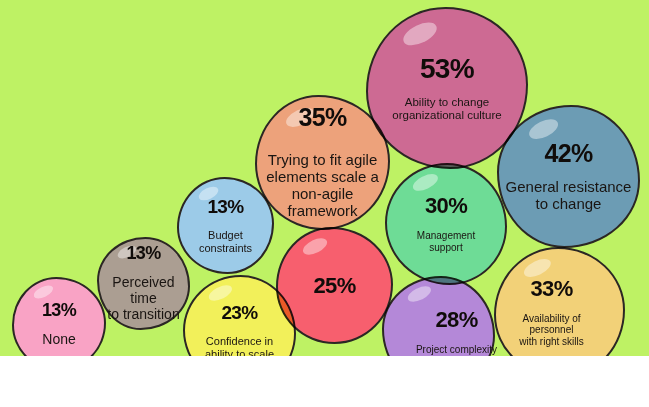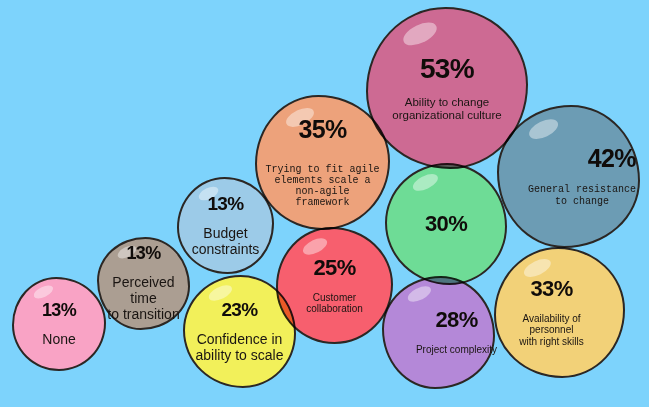--- a/index.html
+++ b/index.html
@@ -11,22 +11,22 @@
   body {
     width: 649px;
     height: 407px;
     overflow: hidden;
     font-family: "Liberation Sans", sans-serif;
     position: relative;
   }
   #chart-stage {
     position: relative;
     width: 649px;
-    height: 407px;
-    background: #7dd3fc;
+    height: 356px;
+    background: #bef264;
     overflow: hidden;
   }
   
   .blob-layer {
     position: absolute;
     inset: 0;
     isolation: isolate;
   }
   .bubble {
     position: absolute;
@@ -82,25 +82,25 @@
   .bubble-caption {
     line-height: 1.12;
     font-weight: 400;
     color: #1a1512;
     margin-top: 13px;
   }
   
   .sz-xl .bubble-value { font-size: 28px; }
   .sz-xl .bubble-caption { font-size: 11.5px; }
   .sz-lg .bubble-value { font-size: 25px; }
-  .sz-lg .bubble-caption { font-size: 10px; font-family: Liberation Mono, monospace; }
+  .sz-lg .bubble-caption { font-size: 15px; }
   .sz-md .bubble-value { font-size: 22px; }
   .sz-md .bubble-caption { font-size: 10px; }
   .sz-sm .bubble-value { font-size: 19px; }
-  .sz-sm .bubble-caption { font-size: 14px; }
+  .sz-sm .bubble-caption { font-size: 11px; }
   .sz-xs .bubble-value { font-size: 18px; }
   .sz-xs .bubble-caption { font-size: 14px; }
 </style>
 </head>
 <body>
 
 <div id="chart-stage">
   <div class="blob-layer">
       <div class="bubble shape-a" style="left: 366px; top: 7px; width: 162px; height: 162px; z-index: 7;">
         <div class="blob" style="background: rgb(205, 106, 147);"></div>
@@ -148,21 +148,21 @@
       </div>
     </div>
   <div class="label-layer">
       <div class="bubble-label sz-xl" style="left: 366px; top: 7px; width: 162px; height: 162px; z-index: 20;">
         <div class="bubble-value">53%</div>
         <div class="bubble-caption">
           <div>Ability to change</div>
           <div>organizational culture</div>
         </div>
       </div>
-      <div class="bubble-label sz-lg" style="left: 497px; top: 105px; width: 143px; height: 143px; z-index: 21; align-items: flex-end;">
+      <div class="bubble-label sz-lg" style="left: 497px; top: 105px; width: 143px; height: 143px; z-index: 21;">
         <div class="bubble-value">42%</div>
         <div class="bubble-caption">
           <div>General resistance</div>
           <div>to change</div>
         </div>
       </div>
       <div class="bubble-label sz-lg" style="left: 255px; top: 95px; width: 135px; height: 135px; z-index: 22; gap: 9px;">
         <div class="bubble-value">35%</div>
         <div class="bubble-caption">
           <div>Trying to fit agile</div>
@@ -174,33 +174,33 @@
       <div class="bubble-label sz-md" style="left: 486px; top: 247px; width: 131px; height: 131px; z-index: 23;">
         <div class="bubble-value">33%</div>
         <div class="bubble-caption">
           <div>Availability of</div>
           <div>personnel</div>
           <div>with right skills</div>
         </div>
       </div>
       <div class="bubble-label sz-md" style="left: 385px; top: 163px; width: 122px; height: 122px; z-index: 24;">
         <div class="bubble-value">30%</div>
+        <div class="bubble-caption">
+          <div>Management</div>
+          <div>support</div>
+        </div>
       </div>
       <div class="bubble-label sz-md" style="left: 400px; top: 276px; width: 113px; height: 113px; z-index: 25;">
         <div class="bubble-value">28%</div>
         <div class="bubble-caption">
           <div>Project complexity</div>
         </div>
       </div>
       <div class="bubble-label sz-md" style="left: 276px; top: 227px; width: 117px; height: 117px; z-index: 26;">
         <div class="bubble-value">25%</div>
-        <div class="bubble-caption">
-          <div>Customer</div>
-          <div>collaboration</div>
-        </div>
       </div>
       <div class="bubble-label sz-sm" style="left: 183px; top: 275px; width: 113px; height: 113px; z-index: 27;">
         <div class="bubble-value">23%</div>
         <div class="bubble-caption">
           <div>Confidence in</div>
           <div>ability to scale</div>
         </div>
       </div>
       <div class="bubble-label sz-sm" style="left: 177px; top: 177px; width: 97px; height: 97px; z-index: 28;">
         <div class="bubble-value">13%</div>

